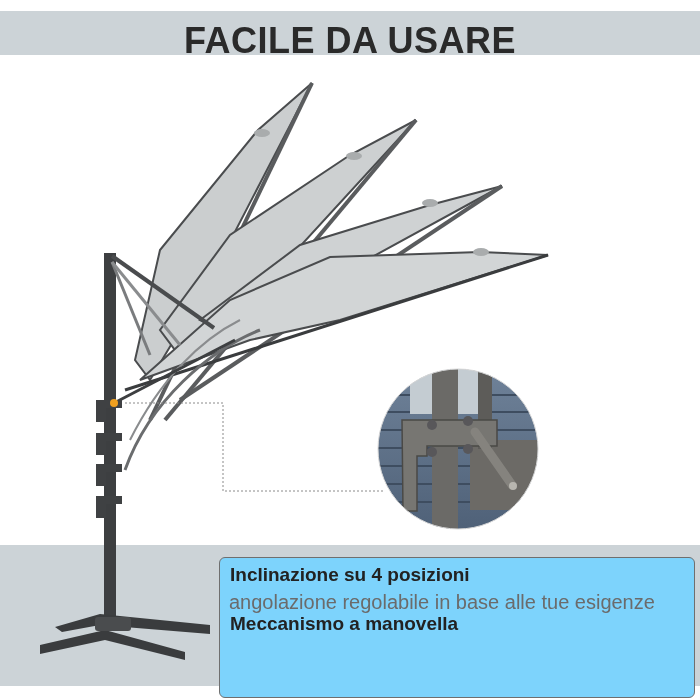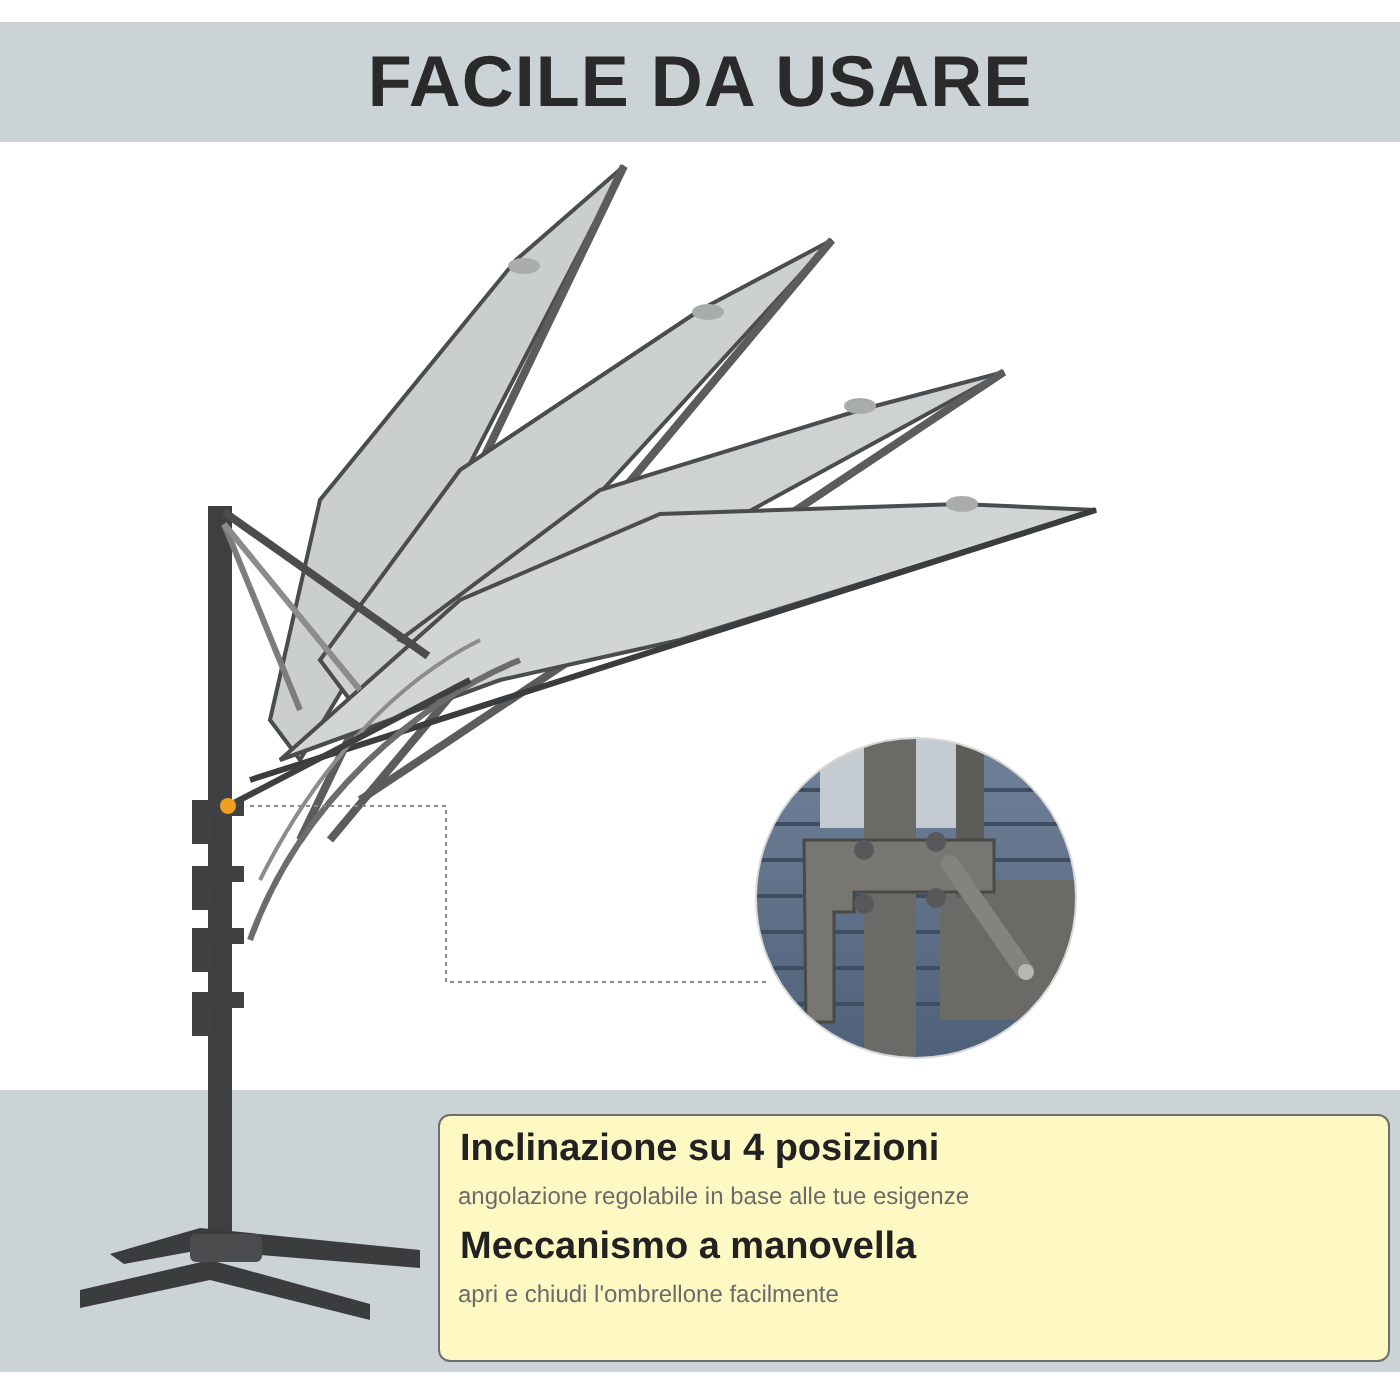--- a/index.html
+++ b/index.html
@@ -1,26 +1,26 @@
 <!DOCTYPE html>
 <html><head>
 <meta charset="utf-8">
 <style>
   html, body { margin:0; padding:0; }
   body { width:700px; height:700px; background:#ffffff; position:relative; overflow:hidden;
          font-family: "Liberation Sans", "DejaVu Sans", sans-serif; }
-  .header-band { position:absolute; left:0; top:11px; width:700px; height:60px; background:#ccd3d7; }
+  .header-band { position:absolute; left:0; top:11px; width:700px; height:44px; background:#ccd3d7; }
   .header-title { position:absolute; left:0; top:0; width:700px; height:60px; line-height:60px;
                   text-align:center; font-size:36px; font-weight:bold; color:#2a2a2a; letter-spacing:0.5px; }
   .bottom-band { position:absolute; left:0; top:545px; width:700px; height:141px; background:#ccd3d7; }
   .illustration { position:absolute; left:0; top:0; width:700px; height:700px; }
-  .card { position:absolute; left:219px; top:557px; width:476px; height:124px; background:#fef9c3;
+  .card { position:absolute; left:219px; top:557px; width:476px; height:141px; background:#7dd3fc;
           border:1.5px solid #6f6f6f; border-radius:6px; box-sizing:border-box; }
   .card-title { position:absolute; left:10px; font-size:19px; font-weight:bold; color:#222; white-space:nowrap; }
-  .card-sub { position:absolute; left:9px; font-size:12px; color:#6b6b6b; white-space:nowrap; }
+  .card-sub { position:absolute; left:9px; font-size:20px; color:#6b6b6b; white-space:nowrap; }
   .t1 { top:6px; } .s1 { top:33px; } .t2 { top:55px;text-align:center; } .s2 { top:82px; }
 </style>
 </head>
 <body>
 
 <div class="header-band">
   <div class="header-title">FACILE DA USARE</div>
 </div>
 
 <div class="bottom-band"></div>
@@ -107,14 +107,13 @@
     <line x1="475" y1="432" x2="512" y2="485" stroke="#85837e" stroke-width="9" stroke-linecap="round"></line>
     <circle cx="513" cy="486" r="4" fill="#b8b6b0"></circle>
   </g>
   <circle cx="458" cy="449" r="80" fill="none" stroke="#d8d8d8" stroke-width="1"></circle>
 </svg>
 
 <div class="card">
   <div class="card-title t1">Inclinazione su 4 posizioni</div>
   <div class="card-sub s1">angolazione regolabile in base alle tue esigenze</div>
   <div class="card-title t2">Meccanismo a manovella</div>
-  <div class="card-sub s2">apri e chiudi l'ombrellone facilmente</div>
 </div>
 
 </body></html>

